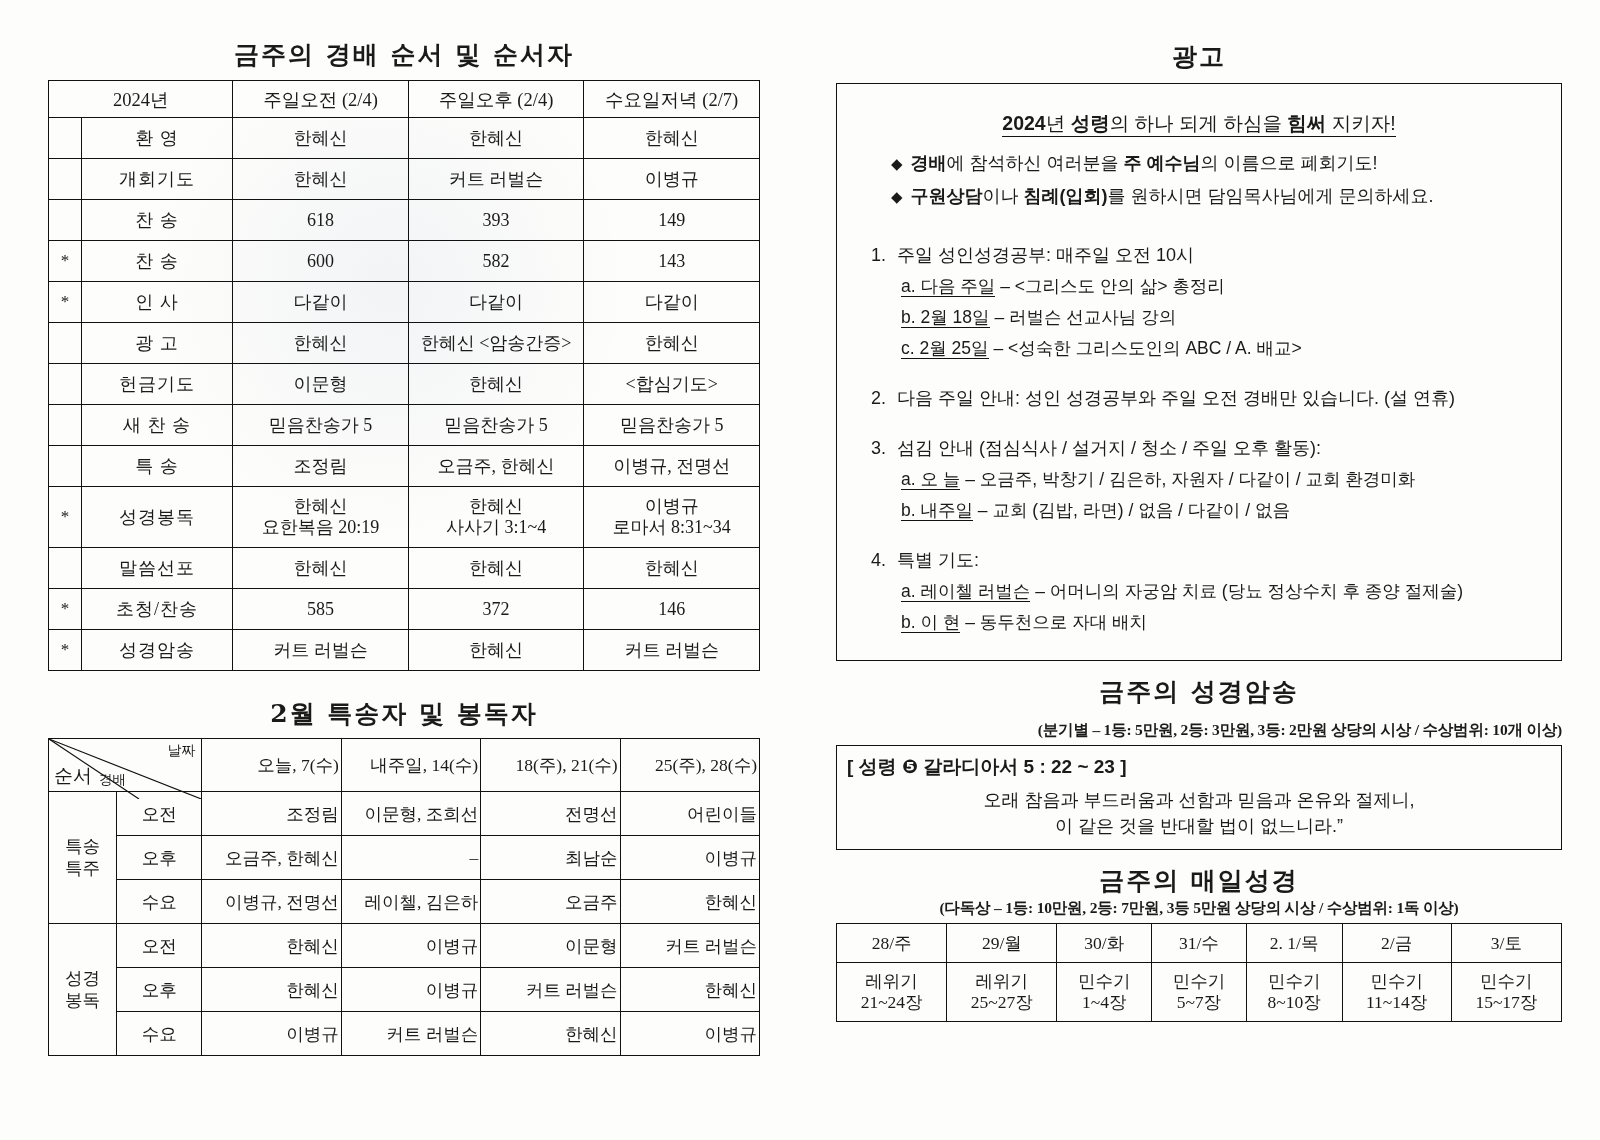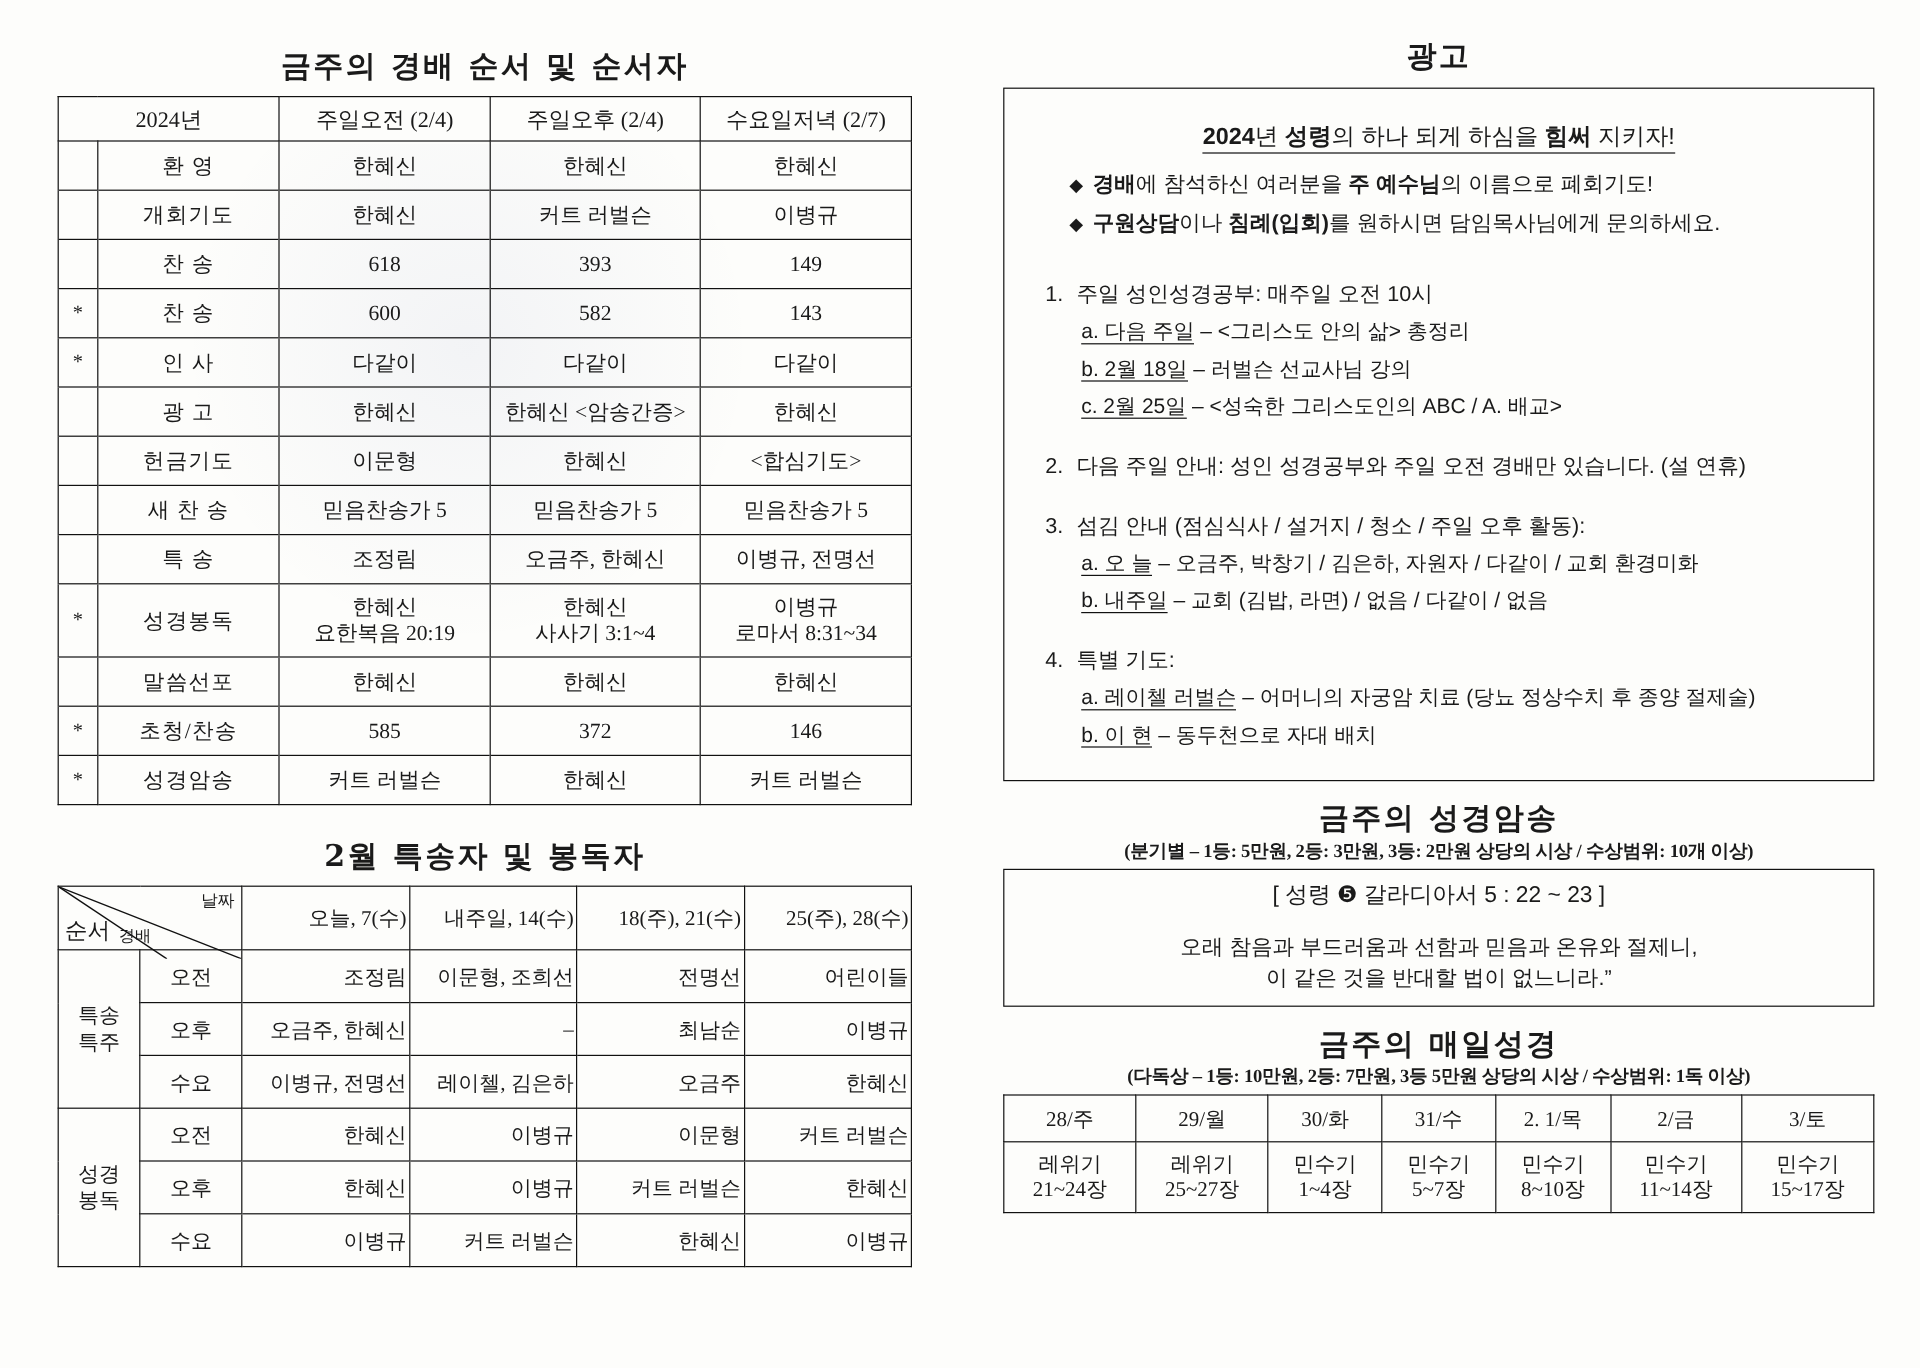--- a/index.html
+++ b/index.html
@@ -66,21 +66,21 @@
   #month-table td.tm{width:74px;}
   #month-table td.dcell{width:124px;text-align:right;}
   #month-table td.dashed-b{border-bottom:1px dashed #666;}
   .corner-wrap{position:absolute;inset:0;}
   .corner-wrap svg{position:absolute;inset:0;}
   .c-date{position:absolute;right:6px;top:3px;font-size:14px;}
   .c-worship{position:absolute;left:50px;bottom:2px;font-size:13.5px;}
   .c-order{position:absolute;left:5px;bottom:2px;font-size:19px;}
 
   
-  #right-col{position:absolute;left:836px;top:30px;width:726px;}
+  #right-col{position:absolute;left:836px;top:40px;width:726px;}
   #ann-box{
     margin-top:10px;
     border:1.6px solid #111;
     height:578px;
     padding:22px 20px 0 20px;
     box-sizing:border-box;
   }
   .ann-head{
     text-align:center;
     font-size:19.5px;
@@ -106,31 +106,31 @@
   .sub-item{
     font-size:17.5px;
     font-family:"Liberation Sans","DejaVu Sans",sans-serif;
     margin:7px 0 0 44px;
   }
   .sub-item .ul{border-bottom:1.3px solid #111;}
   .blk-gap{height:26px;}
 
   
   #mem-title{margin-top:14px;}
-  #mem-note{margin-top:1px;}
+  #mem-note{margin-top:12px;text-align:right;}
   #mem-box{
     margin-top:4px;
     border:1.5px solid #111;
     padding:8px 10px 10px 10px;
     box-sizing:border-box;
   }
   #mem-box .ref{
-    text-align:center;font-size:19px;font-weight:400;
-    font-family:"Liberation Sans","DejaVu Sans",sans-serif;
-    margin-bottom:18px;
+    font-size:19px;font-weight:700;
+    font-family:"Liberation Sans","DejaVu Sans",sans-serif;
+    margin-bottom:8px;
   }
   #mem-box .vs{
     text-align:center;font-size:18px;line-height:1.42;
     font-family:"Liberation Sans","DejaVu Sans",sans-serif;
   }
 
   
   #daily-title{margin-top:14px;}
   #daily-note{margin-top:1px;}
   #daily-table{margin-top:4px;font-size:17.5px;}

